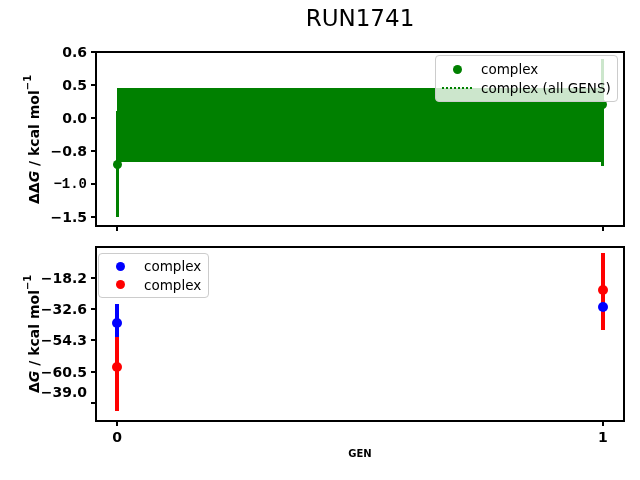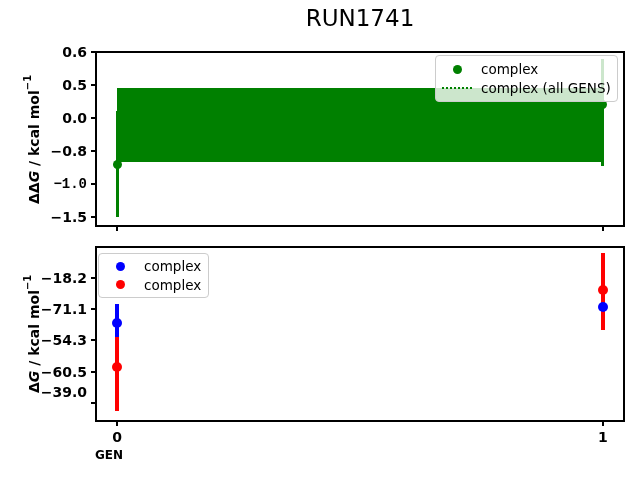--- a/index.html
+++ b/index.html
@@ -20,22 +20,22 @@
     z-index:4; pointer-events:none;
   }
   .ylabel {
     position:absolute; writing-mode:vertical-rl; transform:rotate(180deg);
     font-weight:bold; font-size:14px; text-align:center; white-space:nowrap;
   }
   #yl1 { left:22px; top:51px; height:176px; }
   #yl2 { left:22px; top:246px; height:176px; }
   .ylabel sup { font-size:10px; }
   #xlabel {
-    position:absolute; left:95px; top:448px; width:530px; 
-    font-size:12px; font-weight:bold;
+    position:absolute; left:95px; top:448px; width:530px; text-align:center;
+    font-size:10px; font-weight:bold;
   }
   .tick { position:absolute; background:#000; z-index:4; }
   .ytick { left:-4px; width:4px; height:2px; }
   .xtick { width:2px; height:4px; }
   .yticklab {
     position:absolute; left:-60px; width:52px; height:18px; line-height:18px;
     text-align:right; font-size:14px; font-weight:bold;
   }
   .xticklab {
     position:absolute; width:30px; height:18px; line-height:18px;
@@ -120,21 +120,21 @@
       <div class="lrow">
         <span class="lglyph">
             <span class="ldot" style="background: rgb(255, 0, 0);"></span>
           </span>
         <span class="llab">complex</span>
       </div>
     </div>
   <div class="tick ytick" style="top: 30.6863px;"></div>
       <div class="yticklab" style="top: 22.6863px;">−18.2</div>
       <div class="tick ytick" style="top: 62.0588px;"></div>
-      <div class="yticklab" style="top: 54.0588px;">−71.1</div>
+      <div class="yticklab" style="top: 54.0588px;">−32.6</div>
       <div class="tick ytick" style="top: 93.4314px;"></div>
       <div class="yticklab" style="top: 85.4314px;">−54.3</div>
       <div class="tick ytick" style="top: 124.804px;"></div>
       <div class="yticklab" style="top: 116.804px;">−60.5</div>
       <div class="tick ytick" style="top: 156.176px;"></div>
       <div class="yticklab" style="top: 137px;">−39.0</div>
       <div class="tick xtick" style="left: 21.1036px; top: 176px;"></div>
       <div class="xticklab" style="left: 7.10357px; top: 182px;">0</div>
       <div class="tick xtick" style="left: 506.896px; top: 176px;"></div>
       <div class="xticklab" style="left: 492.896px; top: 182px;">1</div>

